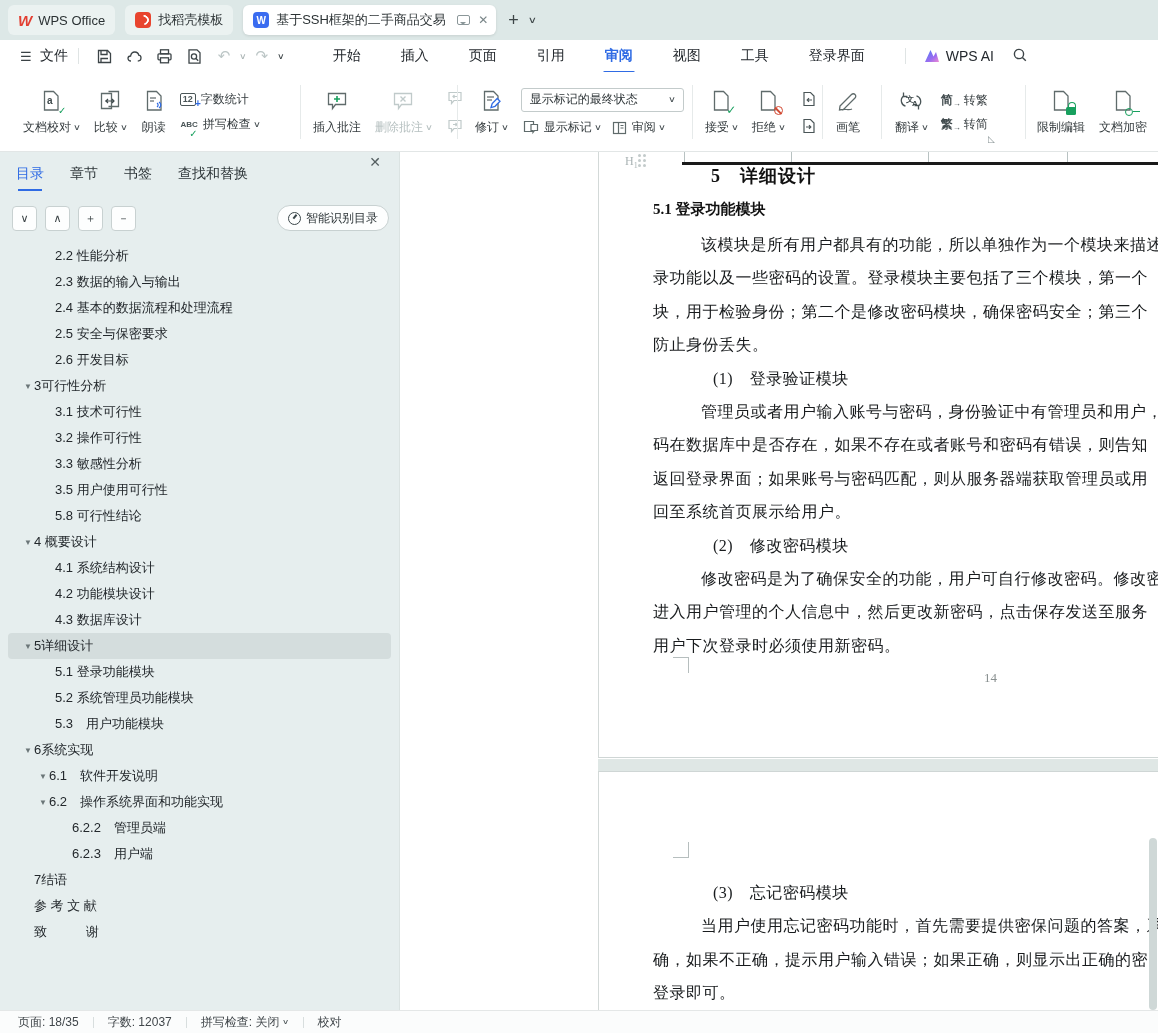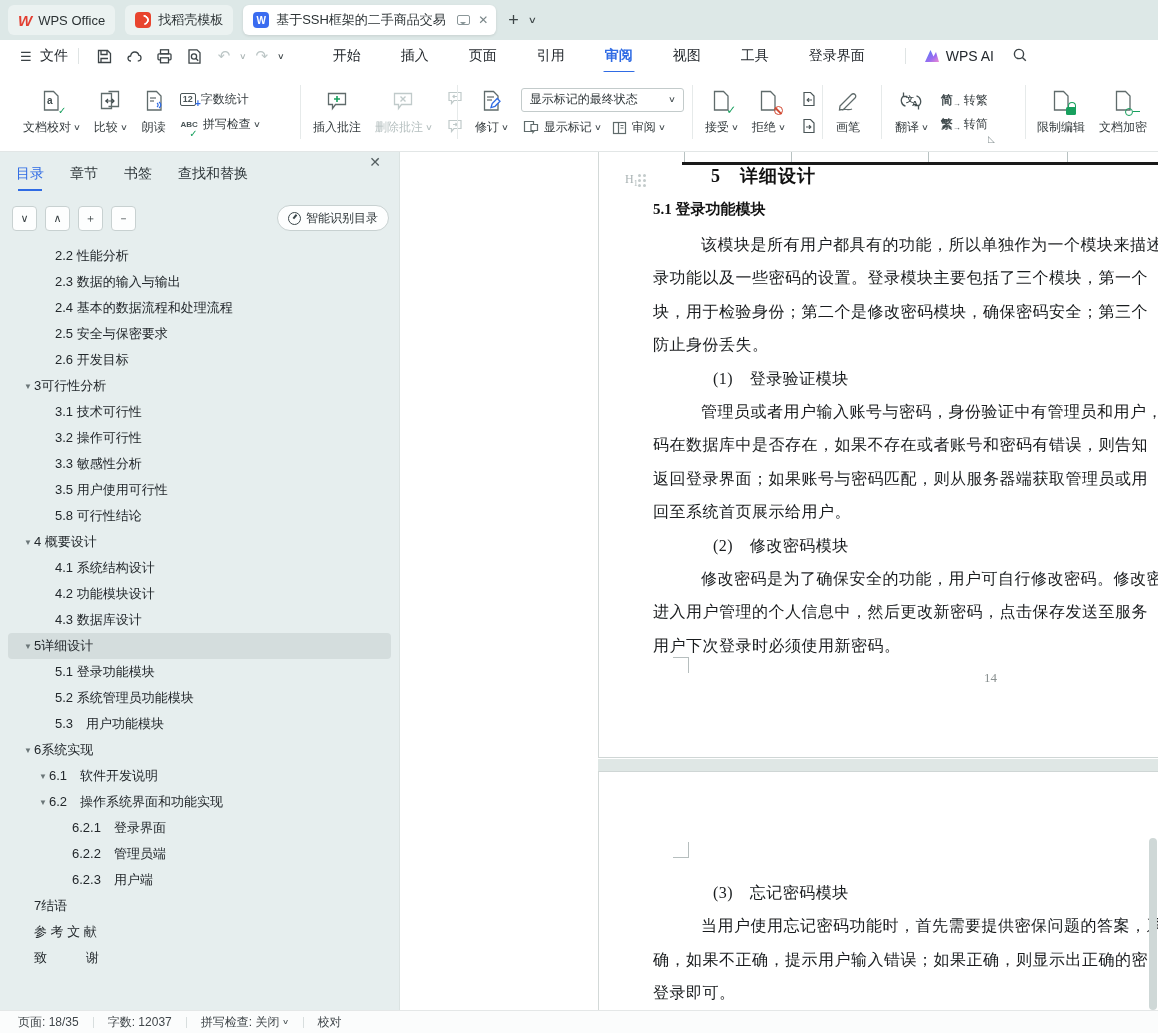--- a/index.html
+++ b/index.html
@@ -95,21 +95,21 @@
 .trow.sel{background:#d4dddd}
 
 
 .docarea{position:absolute;left:400px;top:152px;width:758px;height:858px;background:#fff;overflow:hidden}
 .page{position:absolute;left:198px;width:960px;background:#fff;border-left:1px solid #d3d9d8}
 .page1{top:0;height:606px;border-bottom:1px solid #cfd6d5}
 .pband{position:absolute;left:198px;top:607px;width:760px;height:12px;background:#dfe7e5}
 .page2{top:619px;height:239px;border-top:1px solid #cfd6d5}
 .tbl-v{position:absolute;top:0;width:1px;height:10px;background:#b8c2c2}
 .tbl-b{position:absolute;top:10px;left:83px;width:877px;height:2.6px;background:#1a1a1a}
-.h1badge{position:absolute;left:26px;top:20px;display:flex;align-items:center;color:#a9b3b4}
+.h1badge{position:absolute;left:26px;top:2px;display:flex;align-items:flex-start;color:#a9b3b4}
 .h1badge .h1t{font-size:12px}
 .h1badge .h1t sub{font-size:8px}
 .dots{display:grid;grid-template-columns:3px 3px;grid-auto-rows:3px;gap:2px}
 .dots i{width:3px;height:3px;background:#c3cbcb;border-radius:50%}
 .docfont{font-family:"Liberation Serif","DejaVu Serif",serif}
 .dhead{position:absolute;left:112px;top:12px;font-size:18px;font-weight:bold;color:#111;letter-spacing:1px}
 .dsub{position:absolute;left:54px;top:48px;font-size:15px;font-weight:600;color:#111}
 .dbody{position:absolute;left:0;top:76px;right:0}
 .dline{height:33.4px;line-height:33.4px;font-size:16px;color:#191c1e;white-space:nowrap;letter-spacing:.5px}
 .dline.flush{padding-left:54px}
@@ -578,23 +578,20 @@
         </div>
         <div class="trow l2 witharr">
           <span class="arr">▼</span>
           <span>6.1　软件开发说明</span>
         </div>
         <div class="trow l2 witharr">
           <span class="arr">▼</span>
           <span>6.2　操作系统界面和功能实现</span>
         </div>
         <div class="trow l3">
-          <span>6.2.1　登录界面</span>
-        </div>
-        <div class="trow l3">
           <span>6.2.2　管理员端</span>
         </div>
         <div class="trow l3">
           <span>6.2.3　用户端</span>
         </div>
         <div class="trow l1 noarr">
           <span>7结语</span>
         </div>
         <div class="trow l1 noarr">
           <span>参 考 文 献</span>

